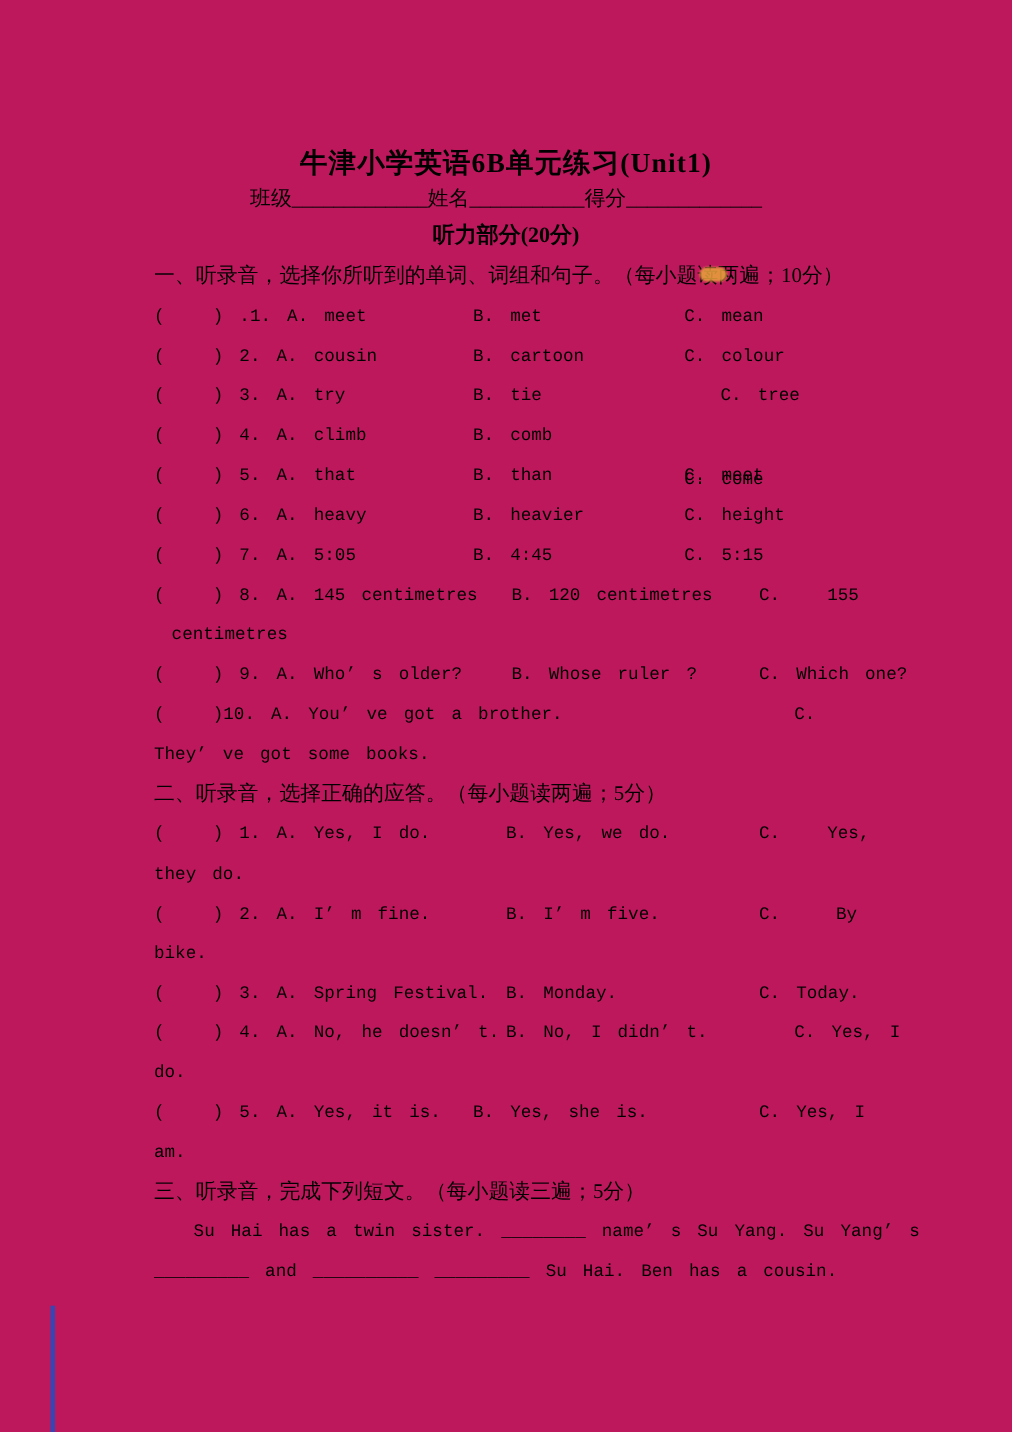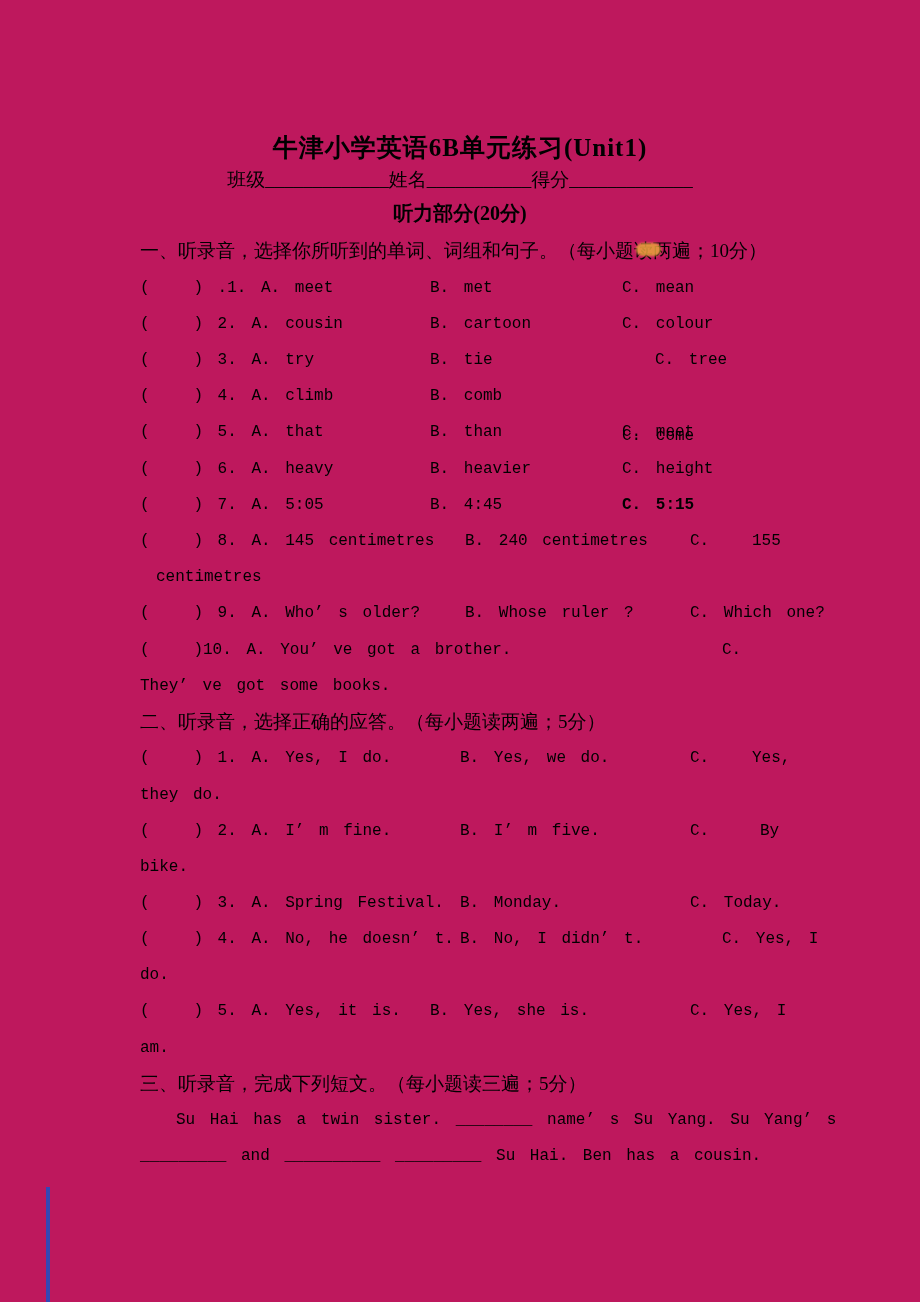--- a/index.html
+++ b/index.html
@@ -71,22 +71,22 @@
   <div class="info cn">班级_____________姓名___________得分_____________</div>
   <div class="part cn">听力部分(20分)</div>
   <div id="lines">
       <div class="line cn" style="top: 240px;"><span class="seg" style="left: 140px;">一、听录音，选择你所听到的单词、词组和句子。（每小题读两遍；10分）</span></div>
       <div class="line" style="top: 277px;"><span class="seg" style="left: 140px;">(   ) .1. A. meet</span><span class="seg" style="left: 430px;">B. met</span><span class="seg" style="left: 622px;">C. mean</span></div>
       <div class="line" style="top: 313px;"><span class="seg" style="left: 140px;">(   ) 2. A. cousin</span><span class="seg" style="left: 430px;">B. cartoon</span><span class="seg" style="left: 622px;">C. colour</span></div>
       <div class="line" style="top: 349px;"><span class="seg" style="left: 140px;">(   ) 3. A. try</span><span class="seg" style="left: 430px;">B. tie</span><span class="seg" style="left: 655px;">C. tree</span></div>
       <div class="line" style="top: 385px; text-align: right;"><span class="seg" style="left: 140px;">(   ) 4. A. climb</span><span class="seg" style="left: 430px;">B. comb</span><span class="seg" style="left: 622px; margin-top: 40px;">C. come</span></div>
       <div class="line" style="top: 421px;"><span class="seg" style="left: 140px;">(   ) 5. A. that</span><span class="seg" style="left: 430px; text-align: right;">B. than</span><span class="seg" style="left: 622px;">C. meet</span></div>
       <div class="line" style="top: 458px;"><span class="seg" style="left: 140px;">(   ) 6. A. heavy</span><span class="seg" style="left: 430px;">B. heavier</span><span class="seg" style="left: 622px;">C. height</span></div>
-      <div class="line" style="top: 494px;"><span class="seg" style="left: 140px;">(   ) 7. A. 5:05</span><span class="seg" style="left: 430px;">B. 4:45</span><span class="seg" style="left: 622px; font-weight: bold;">C. 5:15</span></div>
-      <div class="line" style="top: 530px;"><span class="seg" style="left: 140px;">(   ) 8. A. 145 centimetres</span><span class="seg" style="left: 465px;">B. 240 centimetres</span><span class="seg" style="left: 690px;">C.</span><span class="seg" style="left: 752px;">155</span></div>
+      <div class="line" style="top: 494px;"><span class="seg" style="left: 140px;">(   ) 7. A. 5:05</span><span class="seg" style="left: 430px;">B. 4:45</span><span class="seg" style="left: 622px;">C. 5:15</span></div>
+      <div class="line" style="top: 530px;"><span class="seg" style="left: 140px;">(   ) 8. A. 145 centimetres</span><span class="seg" style="left: 465px;">B. 120 centimetres</span><span class="seg" style="left: 690px;">C.</span><span class="seg" style="left: 752px;">155</span></div>
       <div class="line" style="top: 566px; margin-left: 16px;"><span class="seg" style="left: 140px;">centimetres</span></div>
       <div class="line" style="top: 602px;"><span class="seg" style="left: 140px;">(   ) 9. A. Who’ s older?</span><span class="seg" style="left: 465px;">B. Whose ruler ?</span><span class="seg" style="left: 690px;">C. Which one?</span></div>
       <div class="line" style="top: 639px;"><span class="seg" style="left: 140px;">(   )10. A. You’ ve got a brother.</span><span class="seg" style="left: 722px;">C.</span></div>
       <div class="line" style="top: 675px;"><span class="seg" style="left: 140px;">They’ ve got some books.</span></div>
       <div class="line cn" style="top: 711px;"><span class="seg" style="left: 140px;">二、听录音，选择正确的应答。（每小题读两遍；5分）</span></div>
       <div class="line" style="top: 747px;"><span class="seg" style="left: 140px;">(   ) 1. A. Yes, I do.</span><span class="seg" style="left: 460px;">B. Yes, we do.</span><span class="seg" style="left: 690px;">C.</span><span class="seg" style="left: 752px;">Yes,</span></div>
       <div class="line" style="top: 784px;"><span class="seg" style="left: 140px;">they do.</span></div>
       <div class="line" style="top: 820px;"><span class="seg" style="left: 140px;">(   ) 2. A. I’ m fine.</span><span class="seg" style="left: 460px;">B. I’ m five.</span><span class="seg" style="left: 690px;">C.</span><span class="seg" style="left: 760px;">By</span></div>
       <div class="line" style="top: 856px;"><span class="seg" style="left: 140px;">bike.</span></div>
       <div class="line" style="top: 892px;"><span class="seg" style="left: 140px;">(   ) 3. A. Spring Festival.</span><span class="seg" style="left: 460px;">B. Monday.</span><span class="seg" style="left: 690px;">C. Today.</span></div>

